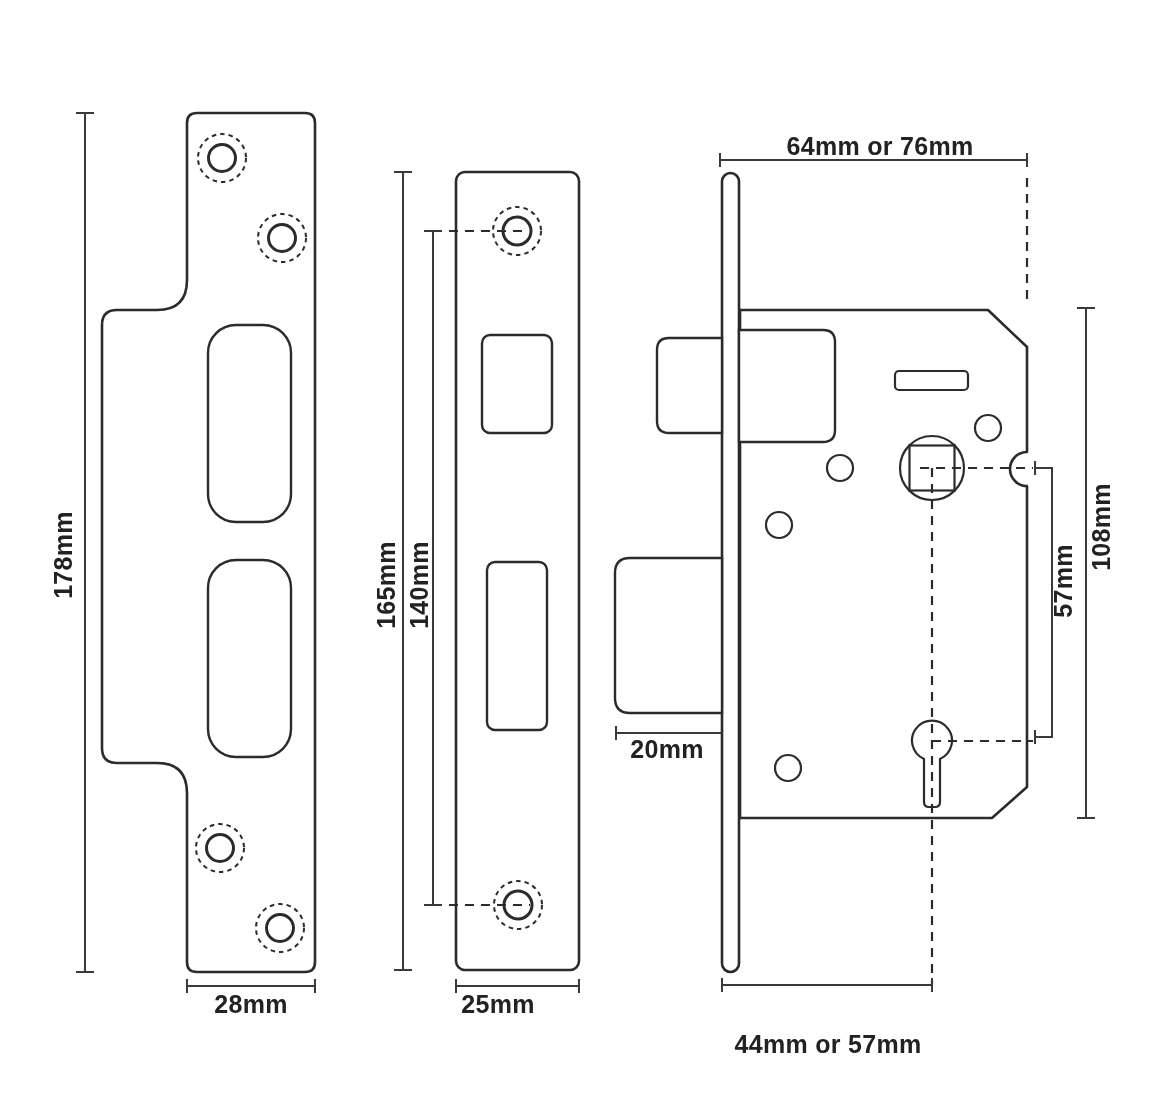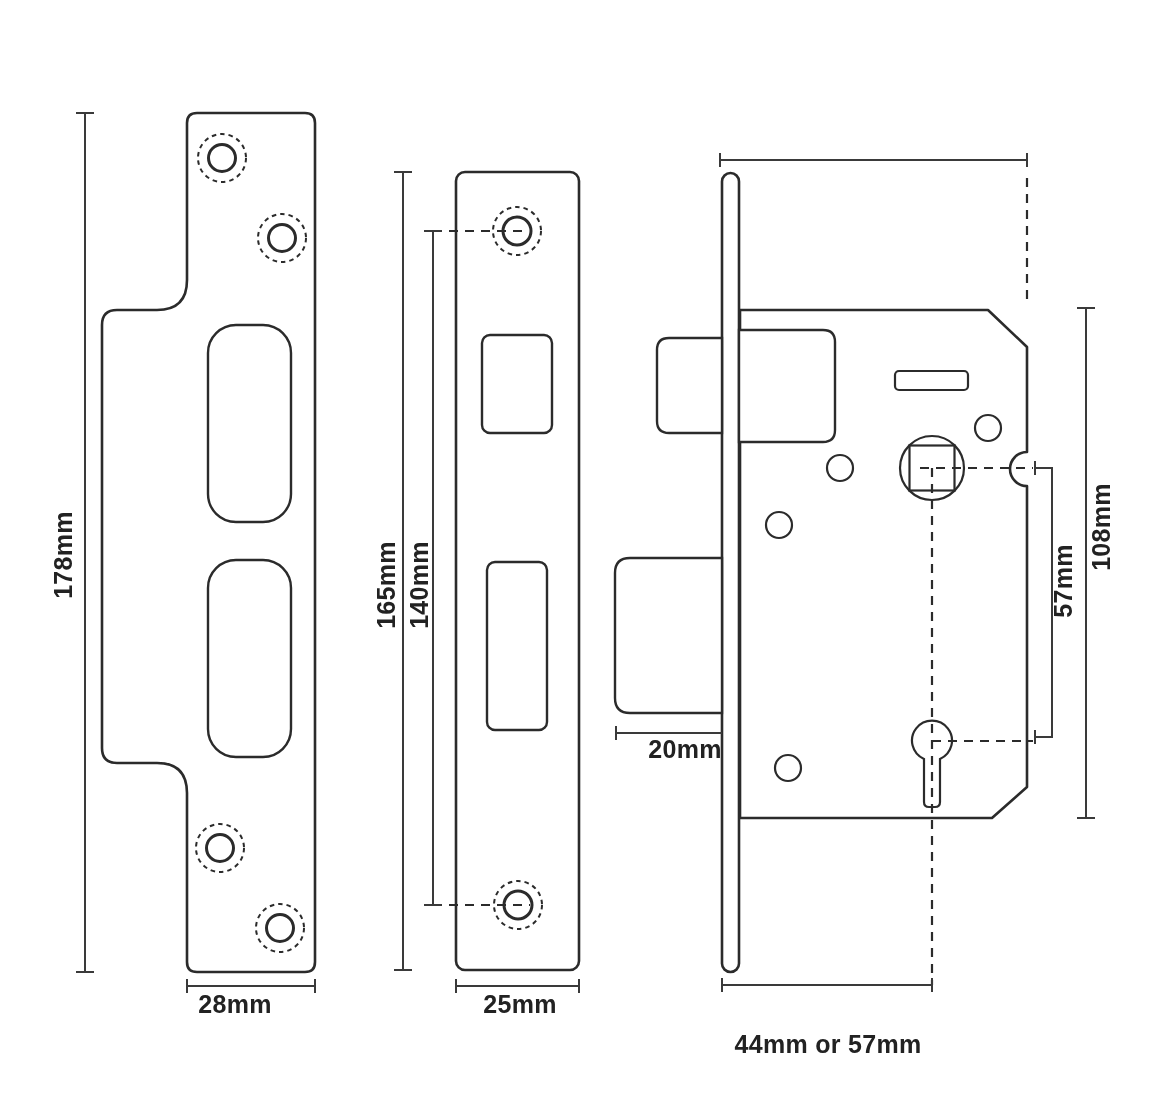--- a/index.html
+++ b/index.html
@@ -160,24 +160,25 @@
 
       <g class="dim">
         <line x1="722" y1="985" x2="932" y2="985"></line>
         <line x1="722" y1="978" x2="722" y2="992"></line>
         <line x1="932" y1="978" x2="932" y2="992"></line>
       </g>
     </g>
   </svg>
 
   <div class="lbl v" style="left:63px;top:555px;">178mm</div>
-  <div class="lbl" style="left:235px;top:1004px;text-align:right;">28mm</div>
+  <div class="lbl" style="left:251px;top:1004px;text-align:right;">28mm</div>
 
   <div class="lbl v" style="left:386px;top:585px;">165mm</div>
   <div class="lbl v" style="left:419px;top:585px;">140mm</div>
-  <div class="lbl" style="left:520px;top:1004px;">25mm</div>
+  <div class="lbl" style="left:498px;top:1004px;">25mm</div>
 
+  <div class="lbl" style="left:880px;top:146px;">64mm or 76mm</div>
   <div class="lbl v" style="left:1101px;top:527px;">108mm</div>
   <div class="lbl v" style="left:1063px;top:581px;">57mm</div>
-  <div class="lbl" style="left:685px;top:749px;">20mm</div>
+  <div class="lbl" style="left:667px;top:749px;">20mm</div>
   <div class="lbl" style="left:828px;top:1004px;margin-top:40px;">44mm or 57mm</div>
 
 </div>
 
 </body></html>

